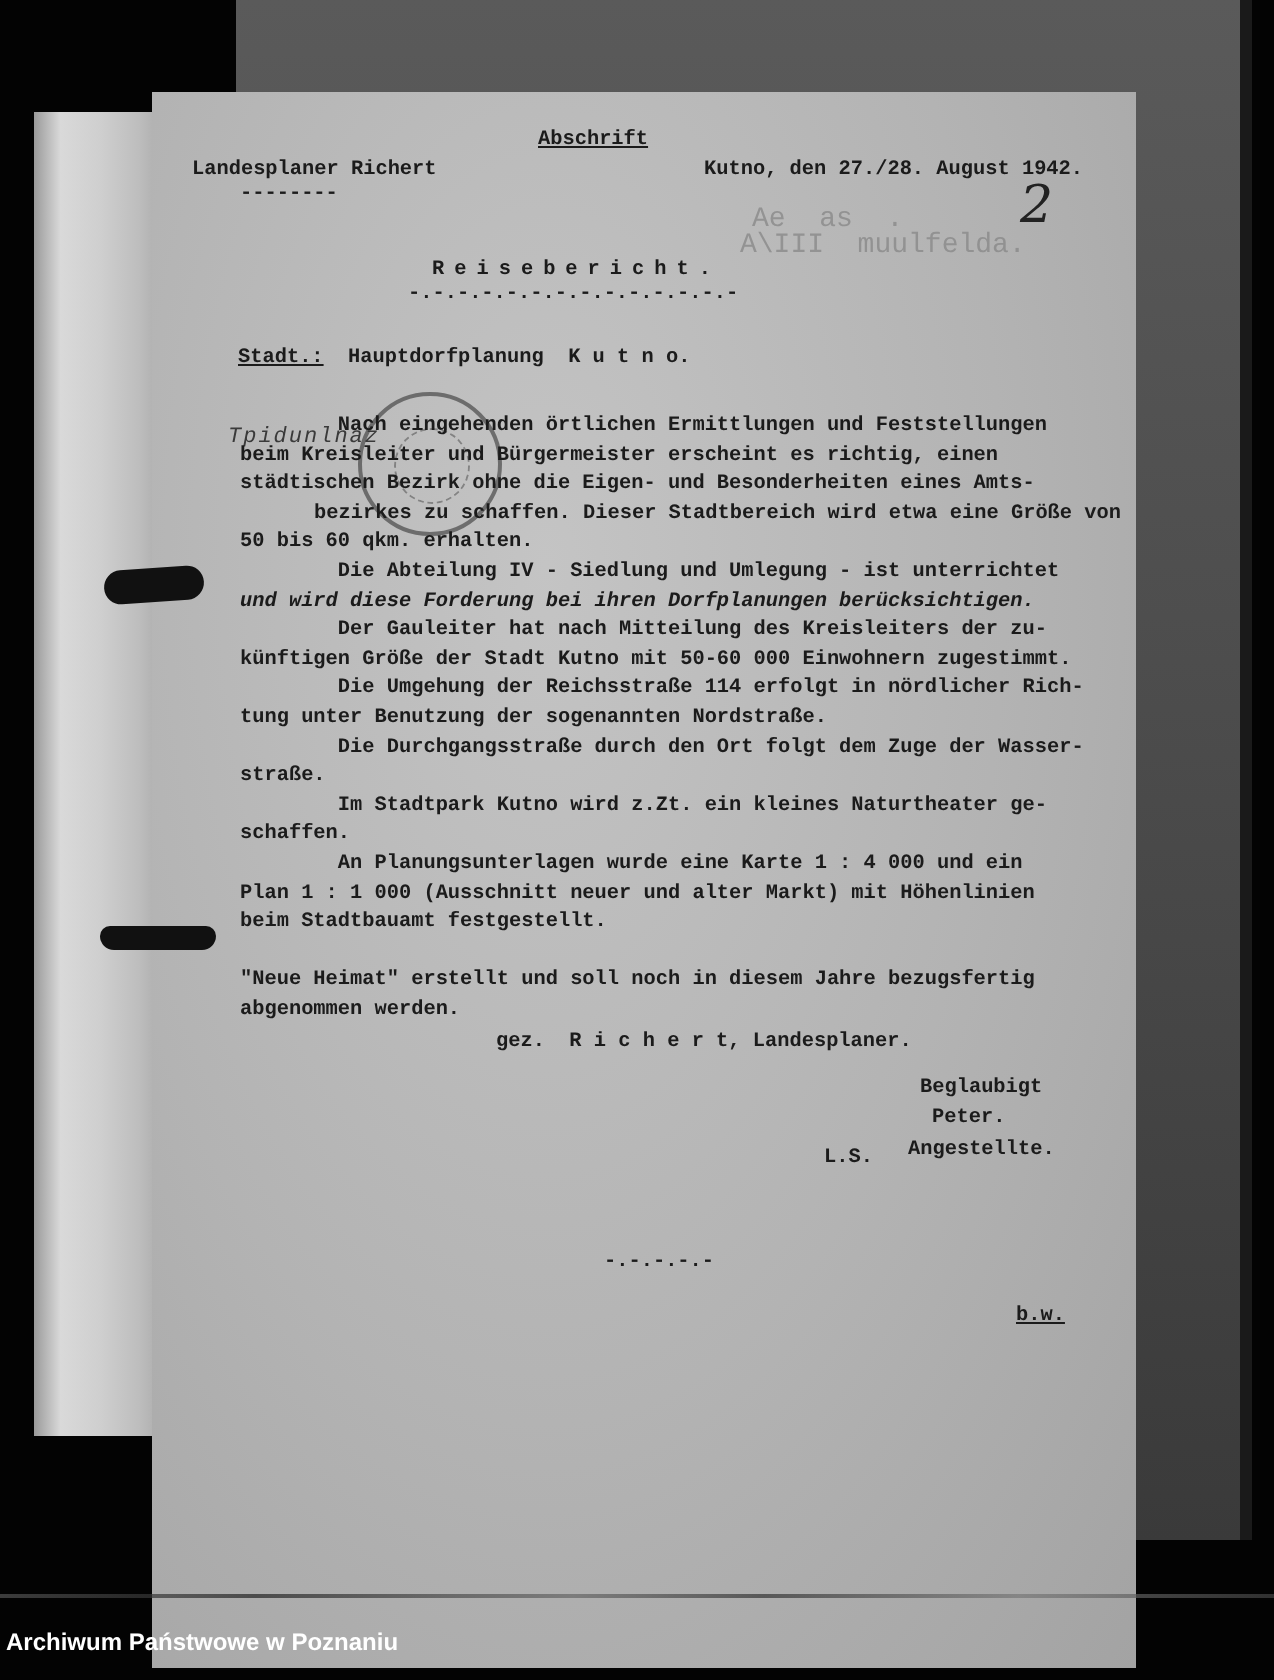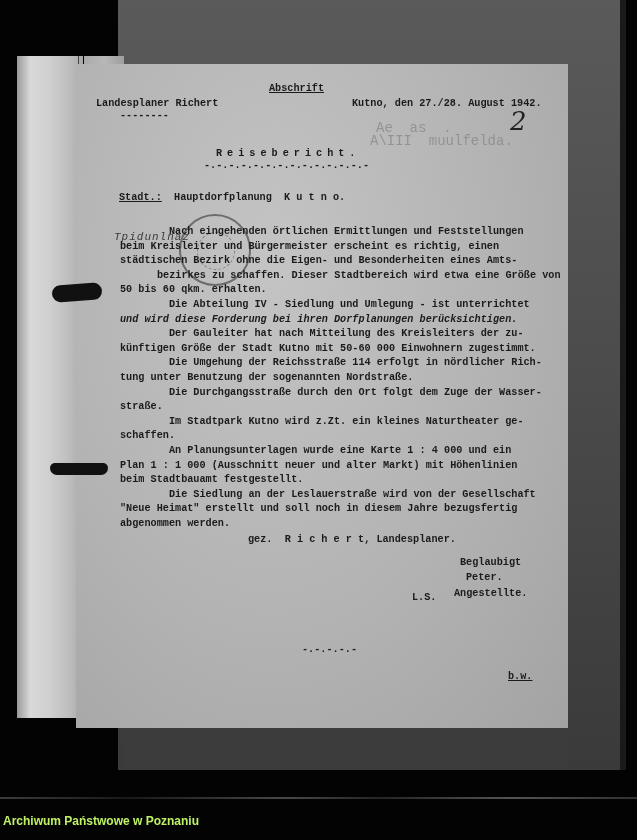--- a/index.html
+++ b/index.html
@@ -15,40 +15,40 @@
   .binder { position:absolute; left:17px; top:56px; width:66px; height:662px;
             background:linear-gradient(90deg,#9a9a9a 0%,#d9d9d9 20%,#cfcfcf 50%,#bdbdbd 80%,#a8a8a8 100%); }
   .binder-line { position:absolute; left:78px; top:56px; width:1px; height:662px; background:#444; }
   .binder2 { position:absolute; left:84px; top:56px; width:40px; height:660px;
              background:linear-gradient(90deg,#aaa 0%,#b8b8b8 50%,#9e9e9e 100%); }
   .ring { position:absolute; background:#111; border-radius:12px; }
   .ring.top { left:52px; top:284px; width:50px; height:17px; transform:rotate(-4deg); }
   .ring.bottom { left:50px; top:463px; width:58px; height:12px; border-radius:10px 10px 14px 14px; }
 
   
-  .page { position:absolute; left:76px; top:64px; width:492px; height:664px;
+  .page { position:absolute; left:76px; top:46px; width:492px; height:788px;
           background:radial-gradient(ellipse at 40% 30%,#c4c4c4 0%,#b3b3b3 55%,#a3a3a3 100%);
           color:#1b1b1b; font-size:10.2px; line-height:15px; font-weight:bold; }
   .page-shadow { position:absolute; left:124px; top:710px; width:444px; height:58px; background:#3c3c3c; }
 
   .t { position:absolute; white-space:pre; }
   .ul { text-decoration:underline; }
   .title { letter-spacing:5px; }
   .handwritten { position:absolute; left:434px; top:50px; font-family:"DejaVu Serif", serif;
                  font-style:italic; font-weight:normal; font-size:26px; color:#222; }
   .ghost { position:absolute; color:#8a8a8a; font-weight:normal; font-size:14px; opacity:.8; white-space:pre; }
 
   .stamp { position:absolute; left:103px; top:150px; width:68px; height:68px; border:2px solid rgba(40,40,40,.55);
            border-radius:50%; }
   .stamp-inner { position:absolute; left:16px; top:16px; width:36px; height:36px; border-radius:50%;
                  border:1px dashed rgba(40,40,40,.4); }
   .stamp-text { position:absolute; left:38px; top:166px; font-size:11px; color:#3a3a3a; letter-spacing:1px;
                 font-weight:normal; white-space:pre;font-style:italic; }
 
-  .footer { position:absolute; left:3px; top:814px; color:#bef264;
+  .footer { position:absolute; left:3px; top:814px; color:#ffffff;
             font-family:"Liberation Sans", "DejaVu Sans", sans-serif; font-weight:bold; font-size:12px; }
   .scanline { position:absolute; left:0; top:797px; width:637px; height:2px;
               background:linear-gradient(90deg,#555 0%,#222 20%,#666 45%,#333 60%,#777 80%,#444 100%); opacity:.7; }
 </style>
 </head>
 <body>
 
 <div class="board"></div>
 <div class="board-right-edge"></div>
 <div class="binder"></div>
@@ -98,21 +98,20 @@
     <div class="t" style="left: 44px; top: 276.8px;">künftigen Größe der Stadt Kutno mit 50-60 000 Einwohnern zugestimmt.</div>
     <div class="t" style="left: 44px; top: 291.4px;">        Die Umgehung der Reichsstraße 114 erfolgt in nördlicher Rich-</div>
     <div class="t" style="left: 44px; top: 306px;">tung unter Benutzung der sogenannten Nordstraße.</div>
     <div class="t" style="left: 44px; top: 320.6px;">        Die Durchgangsstraße durch den Ort folgt dem Zuge der Wasser-</div>
     <div class="t" style="left: 44px; top: 335.2px;">straße.</div>
     <div class="t" style="left: 44px; top: 349.8px;">        Im Stadtpark Kutno wird z.Zt. ein kleines Naturtheater ge-</div>
     <div class="t" style="left: 44px; top: 364.4px;">schaffen.</div>
     <div class="t" style="left: 44px; top: 379px;">        An Planungsunterlagen wurde eine Karte 1 : 4 000 und ein</div>
     <div class="t" style="left: 44px; top: 393.6px;">Plan 1 : 1 000 (Ausschnitt neuer und alter Markt) mit Höhenlinien</div>
     <div class="t" style="left: 44px; top: 408.2px;">beim Stadtbauamt festgestellt.</div>
-    <div class="t" style="left: 44px; top: 422.8px;">        Die Siedlung an der Leslauerstraße wird von der Gesellschaft</div>
     <div class="t" style="left: 44px; top: 437.4px;">"Neue Heimat" erstellt und soll noch in diesem Jahre bezugsfertig</div>
     <div class="t" style="left: 44px; top: 452px;">abgenommen werden.</div>
   </div>
 
 <div class="ring top"></div>
 <div class="ring bottom"></div>
 
 <div class="scanline"></div>
 <div class="footer">Archiwum Państwowe w Poznaniu</div>
 

